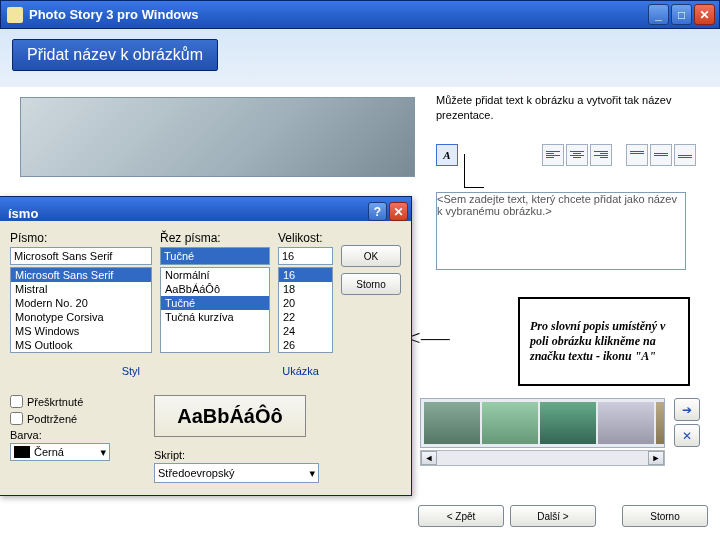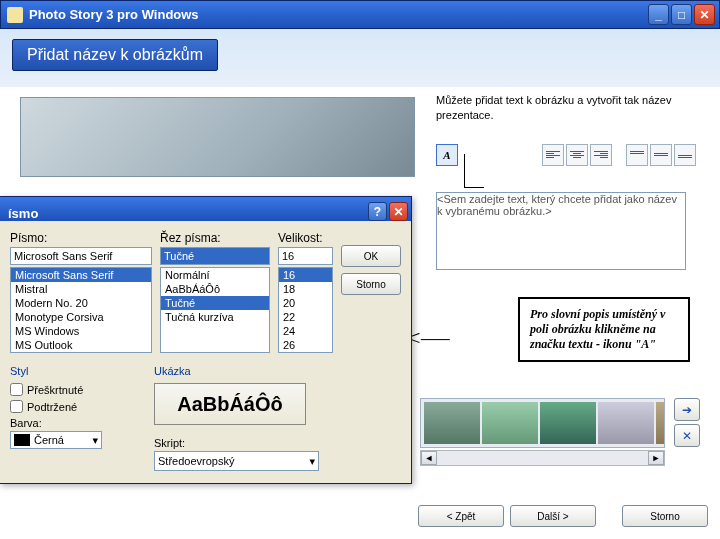--- a/index.html
+++ b/index.html
@@ -109,21 +109,21 @@
     width: 250px;
     height: 78px;
     font-size: 11px;
     color: #555;
     background: #fff;
   }
   .callout-box {
     border: 2px solid #000;
     background: #fff;
     width: 172px;
-    padding: 8px 10px;
+    padding: 20px 10px;
     font-style: italic;
     font-weight: bold;
     font-family: 'Times New Roman', serif;
     font-size: 12px;
     position: absolute;
     left: 518px;
     top: 210px;
   }
   .image-preview {
     position: absolute;
@@ -188,27 +188,27 @@
   .win-btn {
     border:1px solid #7a8a9a;
     background: linear-gradient(#fff,#e4e4de);
     height:22px;
     font-size:10px;
     border-radius:3px;
     cursor:pointer;
   }
   .fd-row2 { display:flex; gap:14px; margin-top:12px; }
   .fd-group { }
-  .fd-group-title { color:#003399; font-size:11px; margin-bottom:6px; }
+  .fd-group-title { color:#003399; font-size:11px; margin-bottom:18px;text-align:right; }
   .checkbox-row { display:flex; align-items:center; gap:4px; font-size:11px; margin-bottom:4px;}
   .color-swatch {
     display:flex; align-items:center;
     border:1px solid #7f9db9;
     background:#fff;
-    width:92px; height:18px;
+    width:100px; height:18px;
     padding:1px 3px;
     font-size:11px;
     gap:4px;
   }
   .color-chip { width:16px; height:12px; background:#000; }
   .sample-box {
     border:1px solid #888;
     width:152px; height:42px;
     display:flex; align-items:center; justify-content:center;
     font-size:20px; font-weight:bold;

